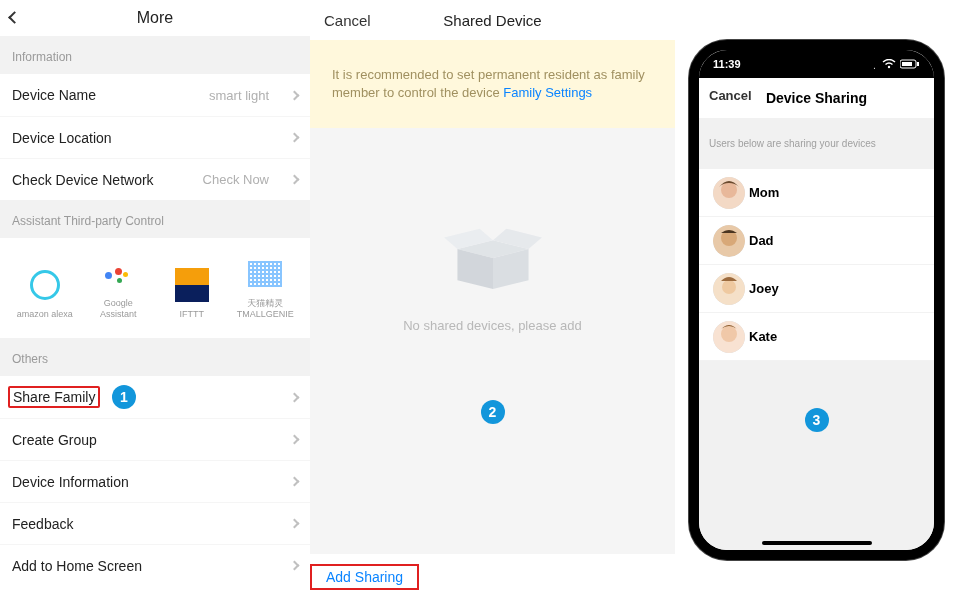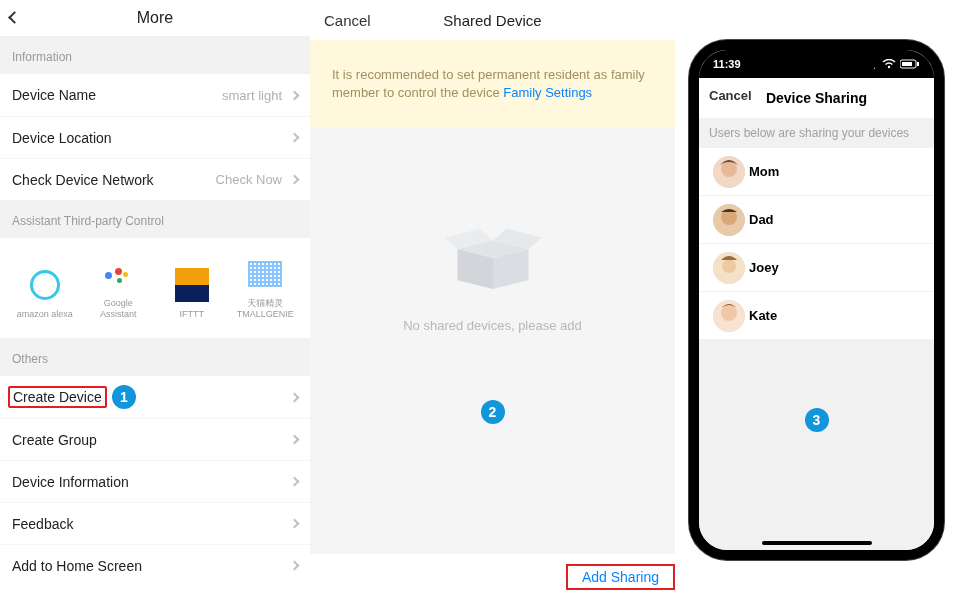--- a/index.html
+++ b/index.html
@@ -17,59 +17,59 @@
   .panel3wrap { width: 283px; height: 600px; display:flex; align-items:center; justify-content:center; }
 
   
   .p1-header { height: 36px; display:flex; align-items:center; justify-content:center; position:relative; background:#fff; }
   .p1-back { position:absolute; left:10px; top:8px; width:18px; height:18px; }
   .p1-title { font-size:16px; color:#222; font-weight:500; }
   .p1-sect-label { background:#f2f2f2; color:#9a9a9a; font-size:12px; padding:14px 12px 10px; }
   .p1-row { height:42px; display:flex; align-items:center; justify-content:space-between; padding:0 12px; background:#fff; }
   .p1-row + .p1-row { border-top:1px solid #f5f5f5; }
   .p1-row-label { font-size:14px; color:#222; }
-  .p1-row-value { font-size:13px; color:#b0b0b0; margin-right:9px; }
+  .p1-row-value { font-size:13px; color:#b0b0b0; margin-right:22px; }
   .p1-row-right { display:flex; align-items:center; }
   .p1-integrations { background:#fff; display:flex; justify-content:space-around; align-items:flex-end; padding:18px 8px; }
   .p1-intg { display:flex; flex-direction:column; align-items:center; width:64px; }
   .p1-intg-icon { width:36px; height:36px; margin-bottom:6px; border-radius:4px; display:flex; align-items:center; justify-content:center; }
   .p1-intg-label { font-size:9px; color:#9a9a9a; text-align:center; line-height:11px; }
   .highlight-red { border:2px solid #e02020; border-radius:2px; padding:1px 3px; margin-left:-4px; }
   .badge-number {
     width:24px; height:24px; border-radius:50%; background:#1296db; color:#fff;
     display:inline-flex; align-items:center; justify-content:center; font-size:14px; font-weight:600;
     position:absolute;
   }
 
   
   .p2-header { height:40px; display:flex; align-items:center; justify-content:center; position:relative; background:#fff; }
   .p2-cancel { position:absolute; left:14px; font-size:15px; color:#333; }
   .p2-title { font-size:15px; color:#222; font-weight:500; }
   .p2-banner { background:#fff8dc; padding:26px 22px; font-size:13px; color:#a09060; line-height:18px; }
   .p2-banner a { color:#0a84ff; text-decoration:none; }
   .p2-empty { display:flex; flex-direction:column; align-items:center; margin-top:90px; }
   .p2-empty-text { font-size:13px; color:#b8b8b8; margin-top:20px; }
-  .p2-add { position:absolute; bottom:0; left:0; right:0; height:46px; display:flex; align-items:center; justify-content:flex-end; background:#fff; }
+  .p2-add { position:absolute; bottom:0; left:0; right:0; height:46px; display:flex; align-items:center; justify-content:flex-start; background:#fff; }
   .p2-add-inner { border:2px solid #e02020; padding:3px 14px; font-size:14px; color:#0a84ff; }
 
   
   .phone {
     width: 255px; height: 520px; border:10px solid #000; border-radius:38px;
     background:#fff; position:relative; overflow:hidden; box-shadow:0 0 0 1px #444;
   }
   .phone-notch {
     position:absolute; top:0; left:50%; transform:translateX(-50%);
     width:120px; height:24px; background:#000; border-radius:0 0 14px 14px; z-index:5;
   }
   .phone-status { height:28px; background:#000; color:#fff; display:flex; align-items:center; justify-content:space-between; padding:0 14px; font-size:11px; font-weight:600; position:relative; z-index:2; }
   .phone-status-right { display:flex; gap:4px; align-items:center; }
   .p3-header { height:40px; background:#fff; display:flex; align-items:center; justify-content:center; position:relative; }
   .p3-cancel { position:absolute; left:10px; top:10px; font-size:13px; color:#333; font-weight:600; }
   .p3-title { font-size:14px; color:#000; font-weight:700; }
-  .p3-subhead { background:#f1f1f1; padding:8px 10px; font-size:12px; color:#a0a0a0; }
+  .p3-subhead { background:#f1f1f1; padding:20px 10px; font-size:10px; color:#a0a0a0; }
   .p3-list { background:#fff; }
   .p3-row { height:48px; display:flex; align-items:center; padding:0 14px; border-bottom:1px solid #f2f2f2; gap:4px; }
   .avatar { width:32px; height:32px; border-radius:50%; background:#ddd; overflow:hidden; position:relative; }
   .p3-name { font-size:13px; color:#000; font-weight:700; }
   .phone-body { height:calc(100% - 28px - 40px); background:#f1f1f1; position:relative; }
   .phone-home-bar { position:absolute; bottom:5px; left:50%; transform:translateX(-50%); width:110px; height:4px; background:#000; border-radius:3px; }
 
   .chevron-right { width:7px; height:7px; border-top:2px solid #c0c0c0; border-right:2px solid #c0c0c0; transform:rotate(45deg); }
   .chevron-left { width:9px; height:9px; border-top:2px solid #333; border-left:2px solid #333; transform:rotate(-45deg); display:inline-block; }
 
@@ -151,21 +151,21 @@
             <div class="tmall-dots"></div>
           </div>
         <div class="p1-intg-label" style="white-space:pre-line">天猫精灵
 TMALLGENIE</div>
       </div>
     </div>
 
     <div class="p1-sect-label">Others</div>
 
     <div class="p1-row" style="position:relative;">
-      <span class="p1-row-label highlight-red">Create Device</span>
+      <span class="p1-row-label highlight-red">Share Family</span>
       <span class="p1-row-right">
           <span class="chevron-right"></span>
         </span>
       <span class="badge-number" style="left:112px; top:9px;">1</span>
     </div>
     <div class="p1-row">
       <span class="p1-row-label">Create Group</span>
       <span class="p1-row-right">
           <span class="chevron-right"></span>
         </span>

